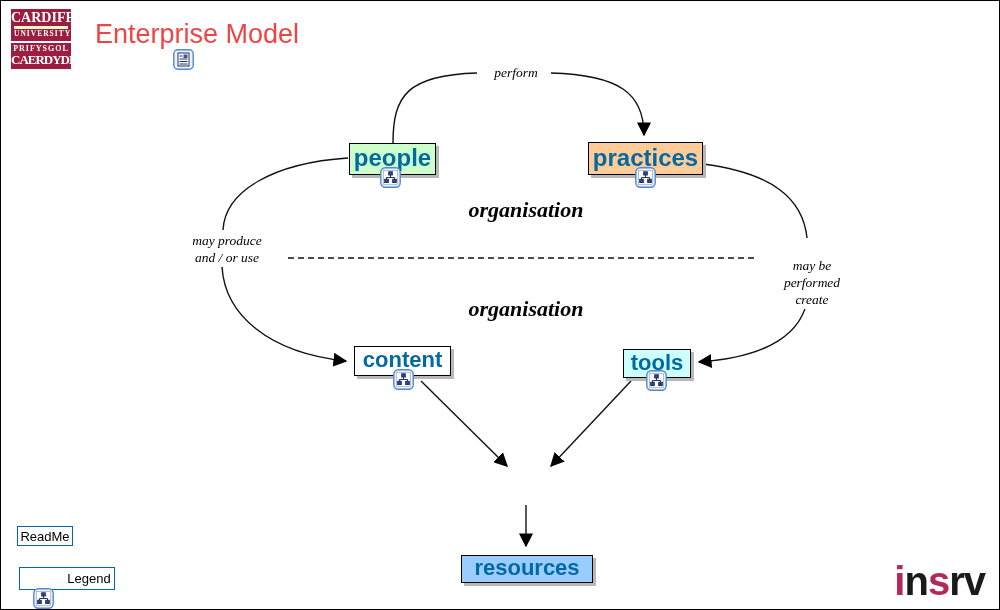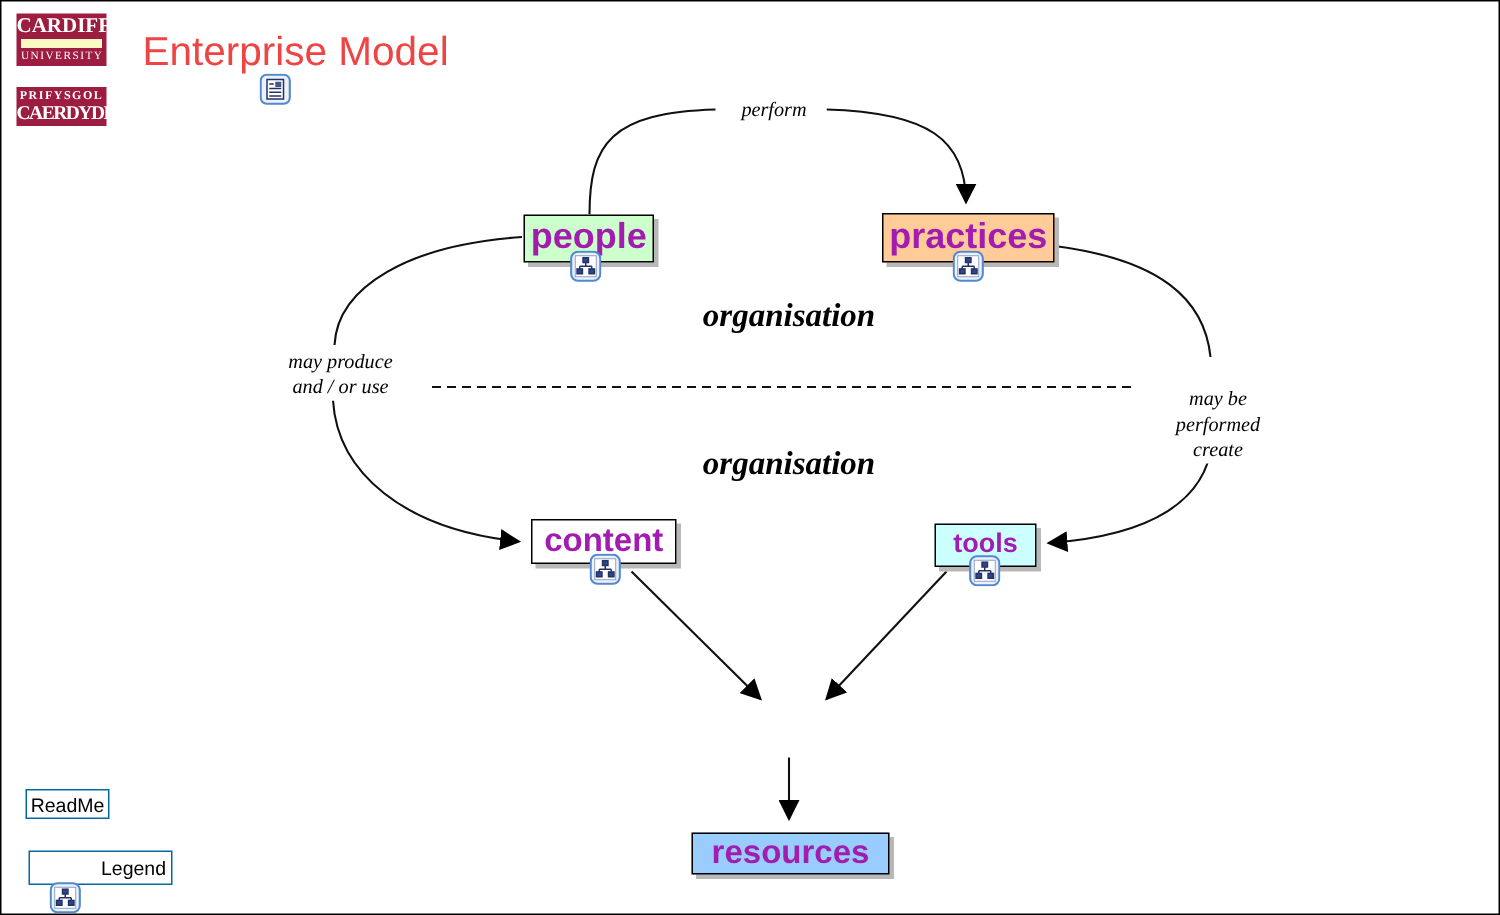--- a/index.html
+++ b/index.html
@@ -8,32 +8,32 @@
     border:1px solid #000;background:#fff;overflow:hidden;
     font-family:"Liberation Sans",sans-serif;
   }
   svg.wires{position:absolute;left:0;top:0;z-index:1;}
   .abs{position:absolute;}
 
   
   .uni-logo{left:10px;top:8px;width:60px;z-index:3;}
   .logo-block{color:#fff;text-align:center;padding:2px 0 3px 0;
     font-family:"Liberation Serif",serif;line-height:1.02;}
-  .logo-block.top{margin-bottom:14px;}
+  .logo-block.top{margin-bottom:2px;}
   .logo-l1{font-size:14px;font-weight:bold;letter-spacing:0px;}
-  .logo-l2{font-size:7.5px;font-weight:normal;letter-spacing:1px;border-top:6px solid #fef9c3;margin:1px 3px 0 3px;padding-top:1px;}
+  .logo-l2{font-size:7.5px;font-weight:bold;letter-spacing:1px;border-top:3px solid #fef9c3;margin:1px 3px 0 3px;padding-top:1px;}
   .logo-l3{font-size:8px;font-weight:bold;letter-spacing:1px;}
   .logo-l4{font-size:13px;font-weight:bold;letter-spacing:-1px;}
   .page-title{left:94px;top:18px;font-size:27px;color:#ef4444;z-index:3;}
 
   
   .node{
     z-index:2;border:1px solid #000;box-shadow:3px 3px 0 #b8b8b8;
     display:flex;align-items:center;justify-content:center;
-    font-weight:bold;color:#a21caf;font-family:"Liberation Sans",sans-serif;
+    font-weight:bold;color:#0369a1;font-family:"Liberation Sans",sans-serif;
   }
   .node span{transform:translateY(-1px);}
   .icon-chip{z-index:4;width:21px;height:21px;display:block;}
 
   
   .elabel{
     z-index:2;font-family:"Liberation Serif","DejaVu Serif",serif;
     font-style:italic;font-size:13.5px;color:#000;text-align:center;
     line-height:1.25;background:#fff;padding:0 2px;
   }
@@ -109,21 +109,21 @@
   </div>
 
   <div class="abs node" style="left: 587px; top: 141px; width: 113px; height: 31px; font-size: 24px; background-color: rgb(255, 204, 153);">
     <span>practices</span>
   </div>
 
   <div class="abs node" style="left: 353px; top: 345px; width: 95px; height: 28px; font-size: 22px; background-color: rgb(255, 255, 255);">
     <span>content</span>
   </div>
 
-  <div class="abs node" style="left: 622px; top: 348px; width: 66px; height: 27px; font-size: 18px; background-color: rgb(204, 255, 255);">
+  <div class="abs node" style="left: 622px; top: 348px; width: 66px; height: 27px; font-size: 22px; background-color: rgb(204, 255, 255);">
     <span>tools</span>
   </div>
 
   <div class="abs node" style="left: 460px; top: 554px; width: 130px; height: 26px; font-size: 22px; background-color: rgb(153, 204, 255);">
     <span>resources</span>
   </div>
 
   <svg class="abs icon-chip submodel-proto" style="left:379px;top:166px;" viewBox="0 0 21 21">
       <rect x="0.8" y="0.8" width="19.4" height="19.4" rx="4.5" fill="#eaf2fb" stroke="#5588cc" stroke-width="1.4"></rect>
       <rect x="3.5" y="3.5" width="14" height="14" fill="#ffffff" stroke="#8899bb" stroke-width="0.6"></rect>
@@ -203,14 +203,17 @@
     <div>create</div>
   </div>
 
 
   <div class="abs rlabel" style="left:425px;top:196px;width:200px;">organisation</div>
   <div class="abs rlabel" style="left:425px;top:295px;width:200px;">organisation</div>
 
   <div class="abs ui-btn" style="left:16px;top:525px;width:54px;height:18px;">ReadMe</div>
   <div class="abs ui-btn" style="left:18px;top:566px;width:50px;height:21px;padding-left:44px;">Legend</div>
 
+  <div class="abs insrv">
+    <span style="color: rgb(177, 42, 91);">i</span><span style="color: rgb(26, 26, 26);">n</span><span style="color: rgb(177, 42, 91);">s</span><span style="color: rgb(26, 26, 26);">r</span><span style="color: rgb(26, 26, 26);">v</span>
+  </div>
 
 </div>
 
 </body></html>

